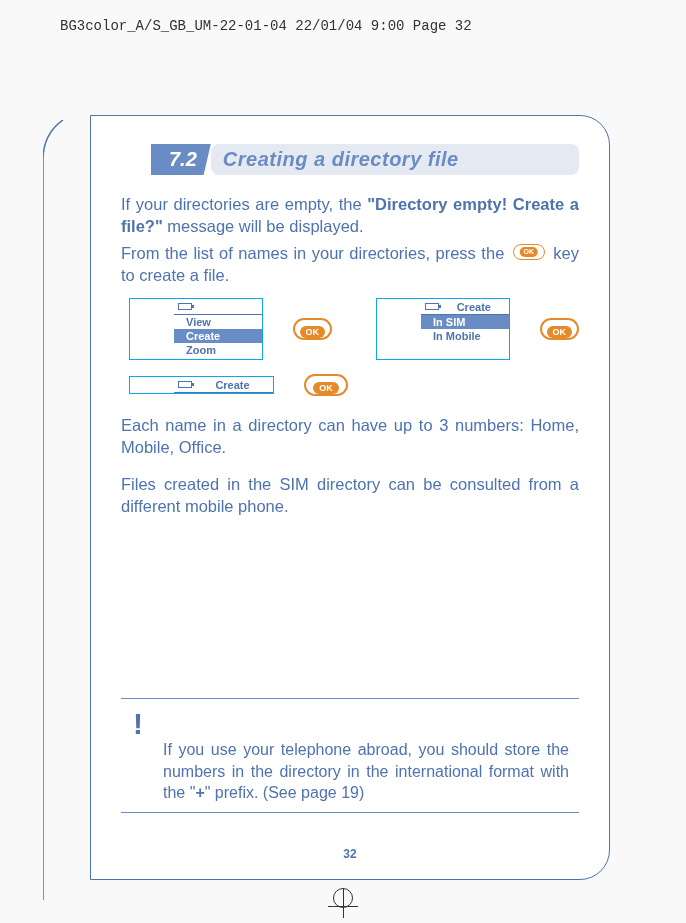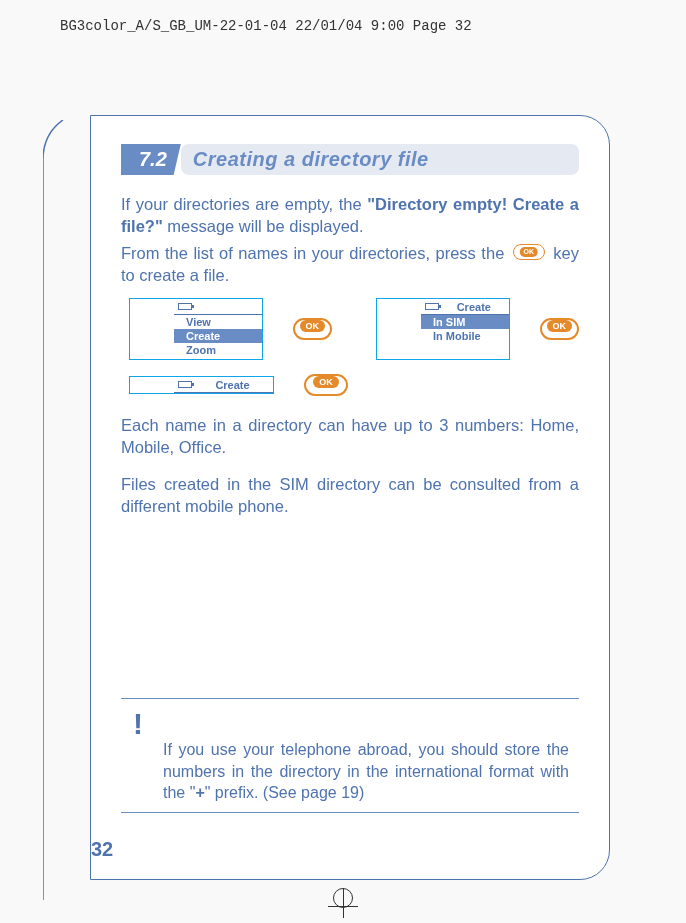--- a/index.html
+++ b/index.html
@@ -57,20 +57,21 @@
     border-top-right-radius: 30px;
     border-bottom-right-radius: 30px;
     border-top-left-radius: 0;
     border-bottom-left-radius: 0;
     padding: 28px 30px 20px 30px;
   }
   .section-header {
     display: flex;
     align-items: stretch;
     margin-bottom: 18px;
+    margin-left: 30px;
   }
   .section-num {
     background: #6a8cc4;
     color: #fff;
     font-weight: bold;
     font-style: italic;
     font-size: 20px;
     padding: 4px 14px 4px 18px;
     clip-path: polygon(0 0, 100% 0, 88% 100%, 0 100%);
   }
@@ -157,21 +158,21 @@
     width:2px; height:3px; background:#4f73ae;
   }
   .ps-status .title { flex:1; text-align:center; font-size:11px; }
   .ps-body { min-height: 44px; }
   .ps-row { padding: 1px 12px; }
   .ps-row.sel { background: #6a8cc4; color: #fff; }
   .ok-btn {
     width: 44px; height: 22px;
     border: 2px solid #e58a2a;
     border-radius: 12px;
-    display: flex; align-items:flex-start; justify-content:center;
+    display: flex; align-items:flex-end; justify-content:center;
   }
   .ok-btn span {
     background: #e58a2a;
     color: #fff;
     font-size: 9px;
     font-weight: bold;
     padding: 1px 6px;
     border-radius: 8px;
   }
   .note-box {
@@ -198,24 +199,24 @@
     line-height: 1.35;
     text-align: justify;
     flex: 1;
     padding-right: 6px;
     margin-top: 32px;
   }
   .page-num {
     position: absolute;
     bottom: 18px;
     left: 0; right: 0;
-    text-align: left;
+    text-align: center;
     color: #4f73ae;
     font-weight: bold;
-    font-size: 20px;
+    font-size: 12px;
   }
 </style>
 </head>
 <body>
 
 <div class="crop-header">BG3color_A/S_GB_UM-22-01-04  22/01/04  9:00  Page 32</div>
 
 <div class="left-margin">
   <svg width="46" height="780">
     <path d="M 20 0 Q 0 14 0 40 L 0 780" stroke="#4f73ae" stroke-width="1.5" fill="none"></path>

